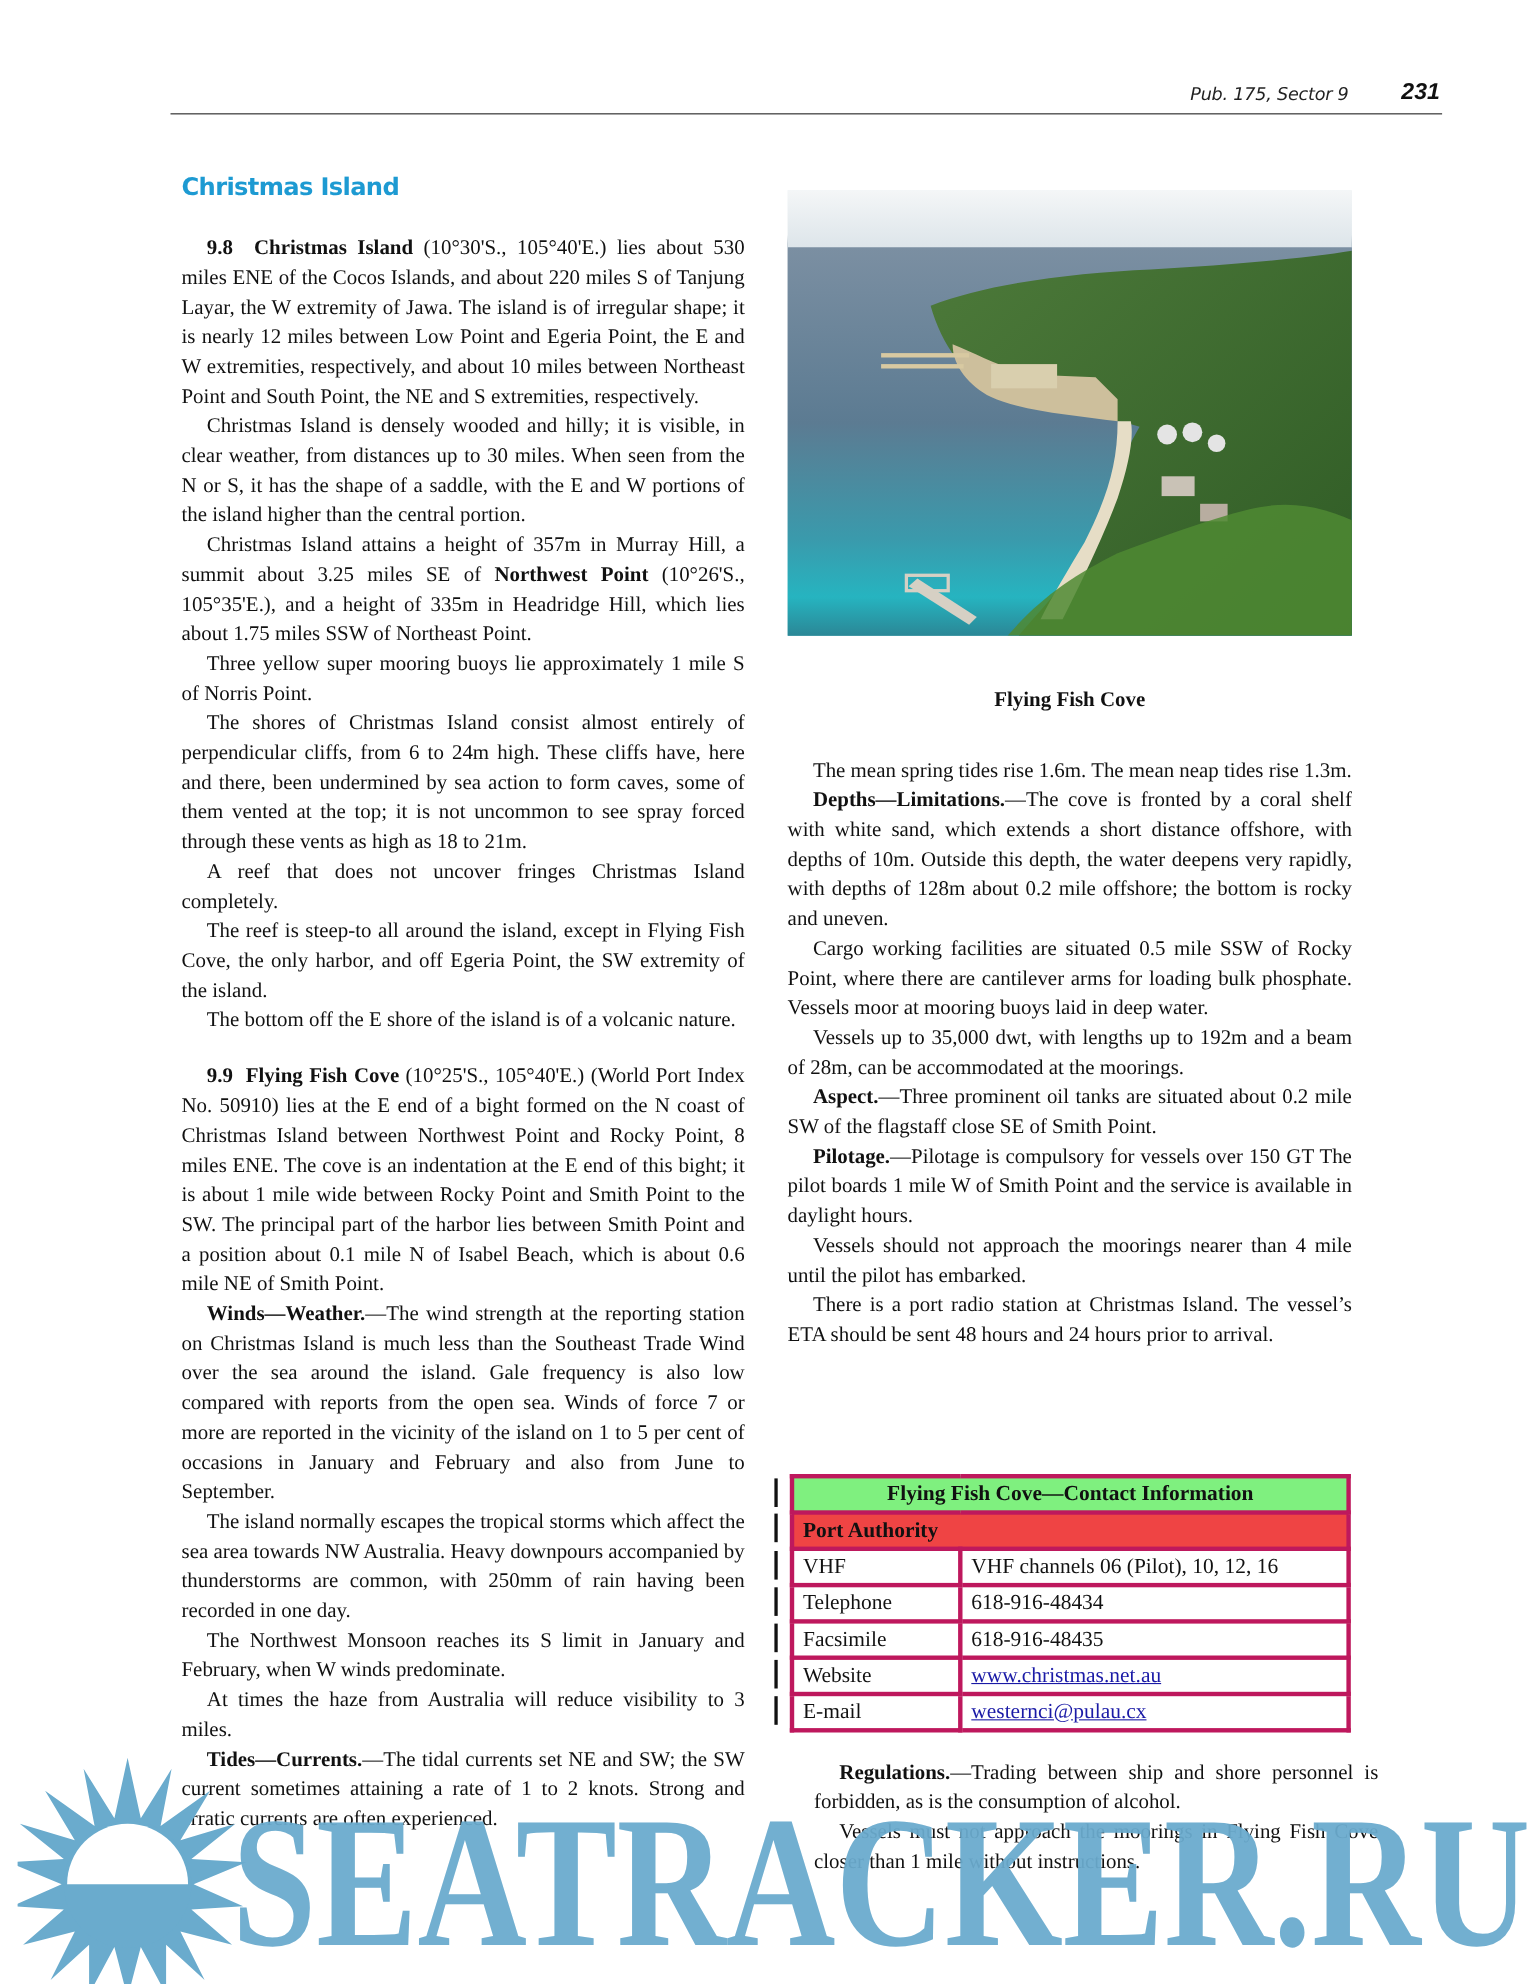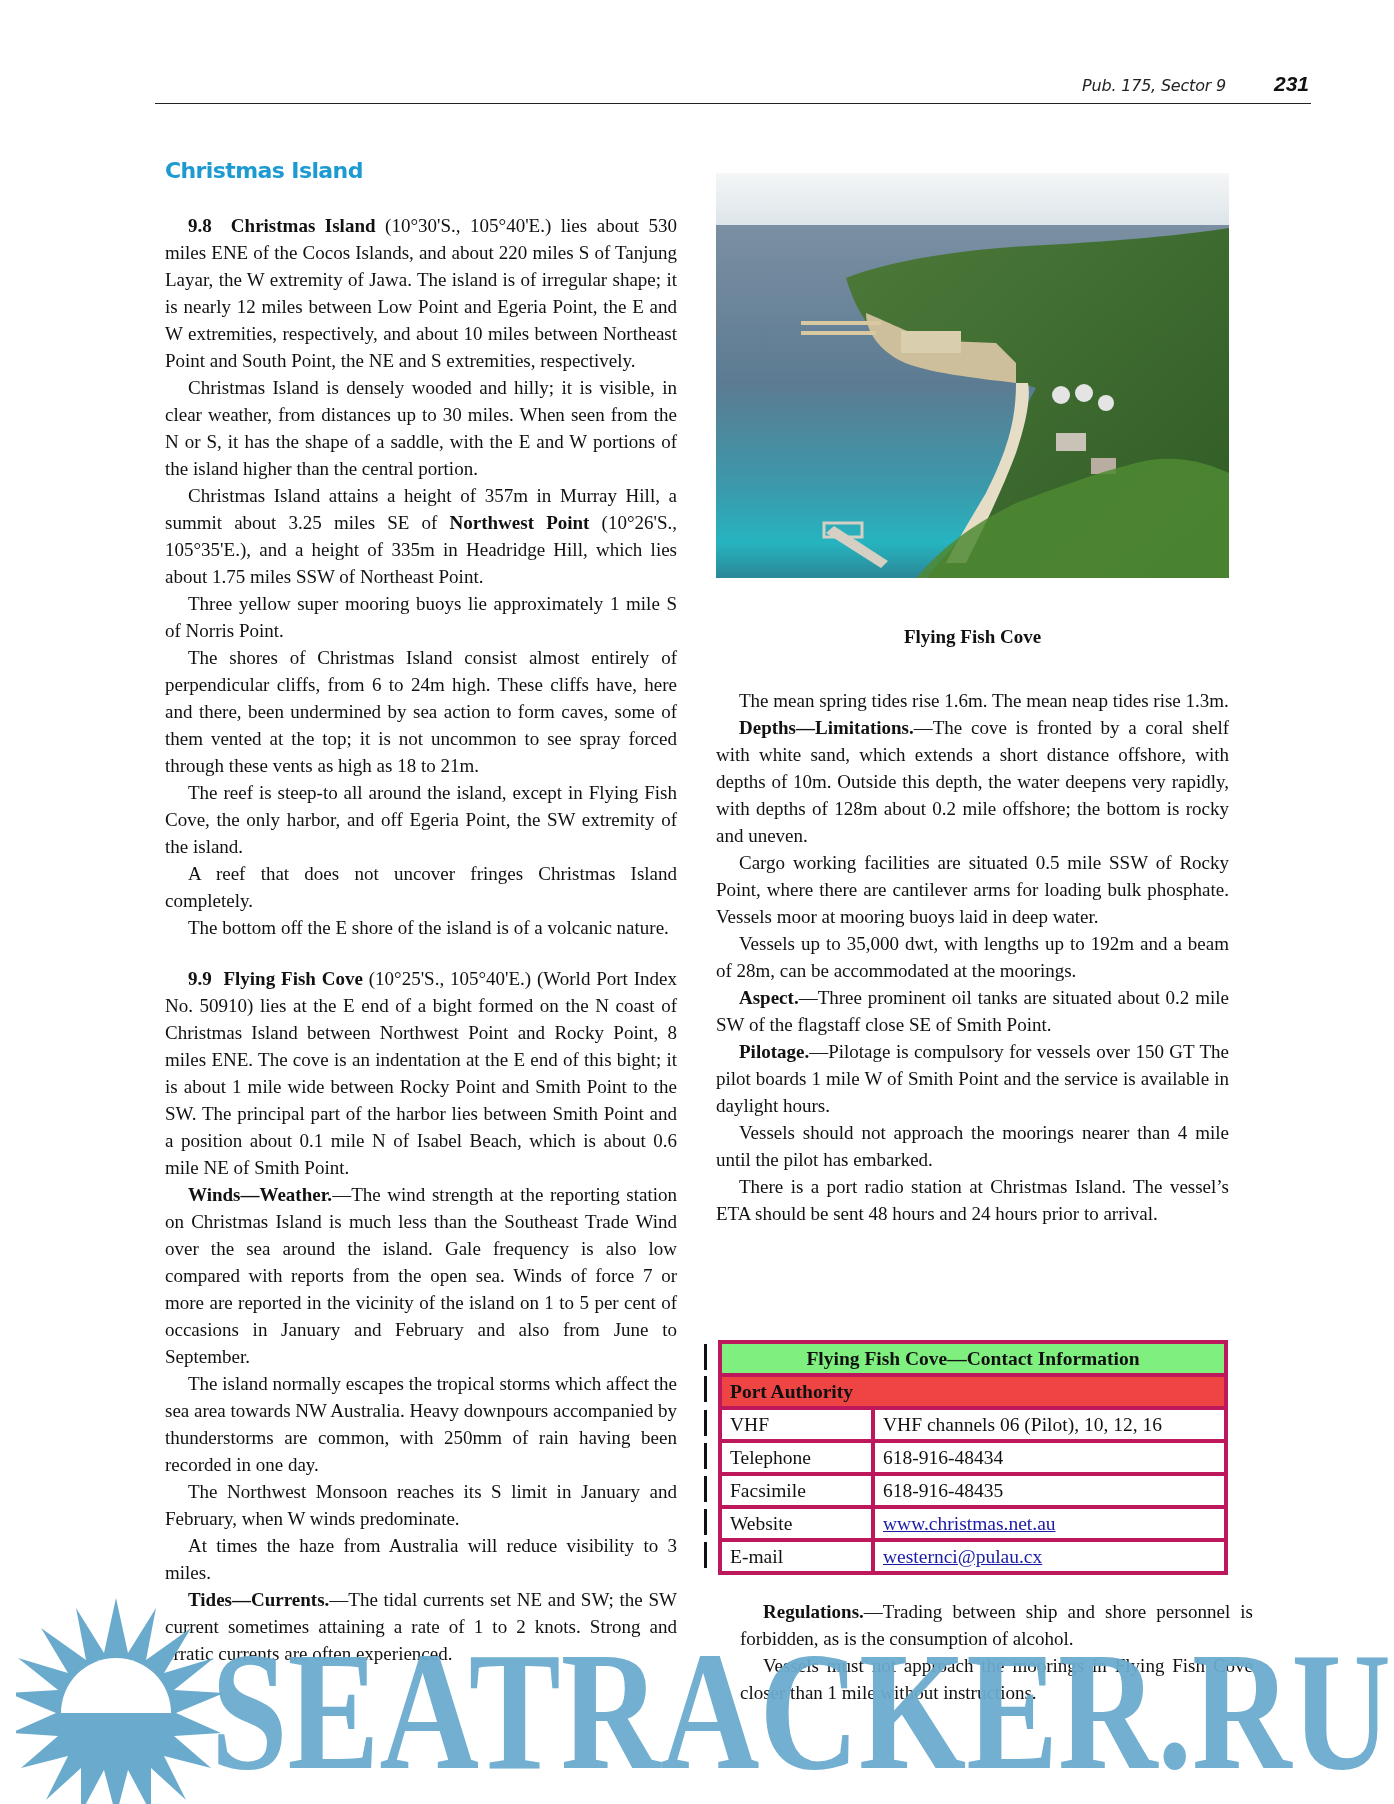--- a/index.html
+++ b/index.html
@@ -76,22 +76,22 @@
 </div>
 
 <div class="section-title">Christmas Island</div>
 
 <div class="text-block" style="left:165px; top:212px; width:512px;">
   <p><b>9.8</b>&nbsp;&nbsp;<b>Christmas Island</b><span> (10°30'S., 105°40'E.) lies about 530 miles ENE of the Cocos Islands, and about 220 miles S of Tanjung Layar, the W extremity of Jawa. The island is of irregular shape; it is nearly 12 miles between Low Point and Egeria Point, the E and W extremities, respectively, and about 10 miles between Northeast Point and South Point, the NE and S extremities, respectively.</span></p>
   <p>Christmas Island is densely wooded and hilly; it is visible, in clear weather, from distances up to 30 miles. When seen from the N or S, it has the shape of a saddle, with the E and W portions of the island higher than the central portion.</p>
   <p><span>Christmas Island attains a height of 357m in Murray Hill, a summit about 3.25 miles SE of </span><b>Northwest Point</b><span> (10°26'S., 105°35'E.), and a height of 335m in Headridge Hill, which lies about 1.75 miles SSW of Northeast Point.</span></p>
   <p>Three yellow super mooring buoys lie approximately 1 mile S of Norris Point.</p>
   <p>The shores of Christmas Island consist almost entirely of perpendicular cliffs, from 6 to 24m high. These cliffs have, here and there, been undermined by sea action to form caves, some of them vented at the top; it is not uncommon to see spray forced through these vents as high as 18 to 21m.</p>
+  <p>A reef that does not uncover fringes Christmas Island completely.</p>
   <p>The reef is steep-to all around the island, except in Flying Fish Cove, the only harbor, and off Egeria Point, the SW extremity of the island.</p>
-  <p>A reef that does not uncover fringes Christmas Island completely.</p>
   <p>The bottom off the E shore of the island is of a volcanic nature.</p>
   <div style="height:24px"></div>
   <p><b>9.9</b>&nbsp;&nbsp;<b>Flying Fish Cove</b><span> (10°25'S., 105°40'E.) (World Port Index No. 50910) lies at the E end of a bight formed on the N coast of Christmas Island between Northwest Point and Rocky Point, 8 miles ENE. The cove is an indentation at the E end of this bight; it is about 1 mile wide between Rocky Point and Smith Point to the SW. The principal part of the harbor lies between Smith Point and a position about 0.1 mile N of Isabel Beach, which is about 0.6 mile NE of Smith Point.</span></p>
   <p><b>Winds—Weather.</b><span>—The wind strength at the reporting station on Christmas Island is much less than the Southeast Trade Wind over the sea around the island. Gale frequency is also low compared with reports from the open sea. Winds of force 7 or more are reported in the vicinity of the island on 1 to 5 per cent of occasions in January and February and also from June to September.</span></p>
   <p>The island normally escapes the tropical storms which af­fect the sea area towards NW Australia. Heavy downpours accompanied by thunderstorms are common, with 250mm of rain having been recorded in one day.</p>
   <p>The Northwest Monsoon reaches its S limit in January and February, when W winds predominate.</p>
   <p>At times the haze from Australia will reduce visibility to 3 miles.</p>
   <p><b>Tides—Currents.</b><span>—The tidal currents set NE and SW; the SW current sometimes attaining a rate of 1 to 2 knots. Strong and erratic currents are often experienced.</span></p>
 </div>
 

